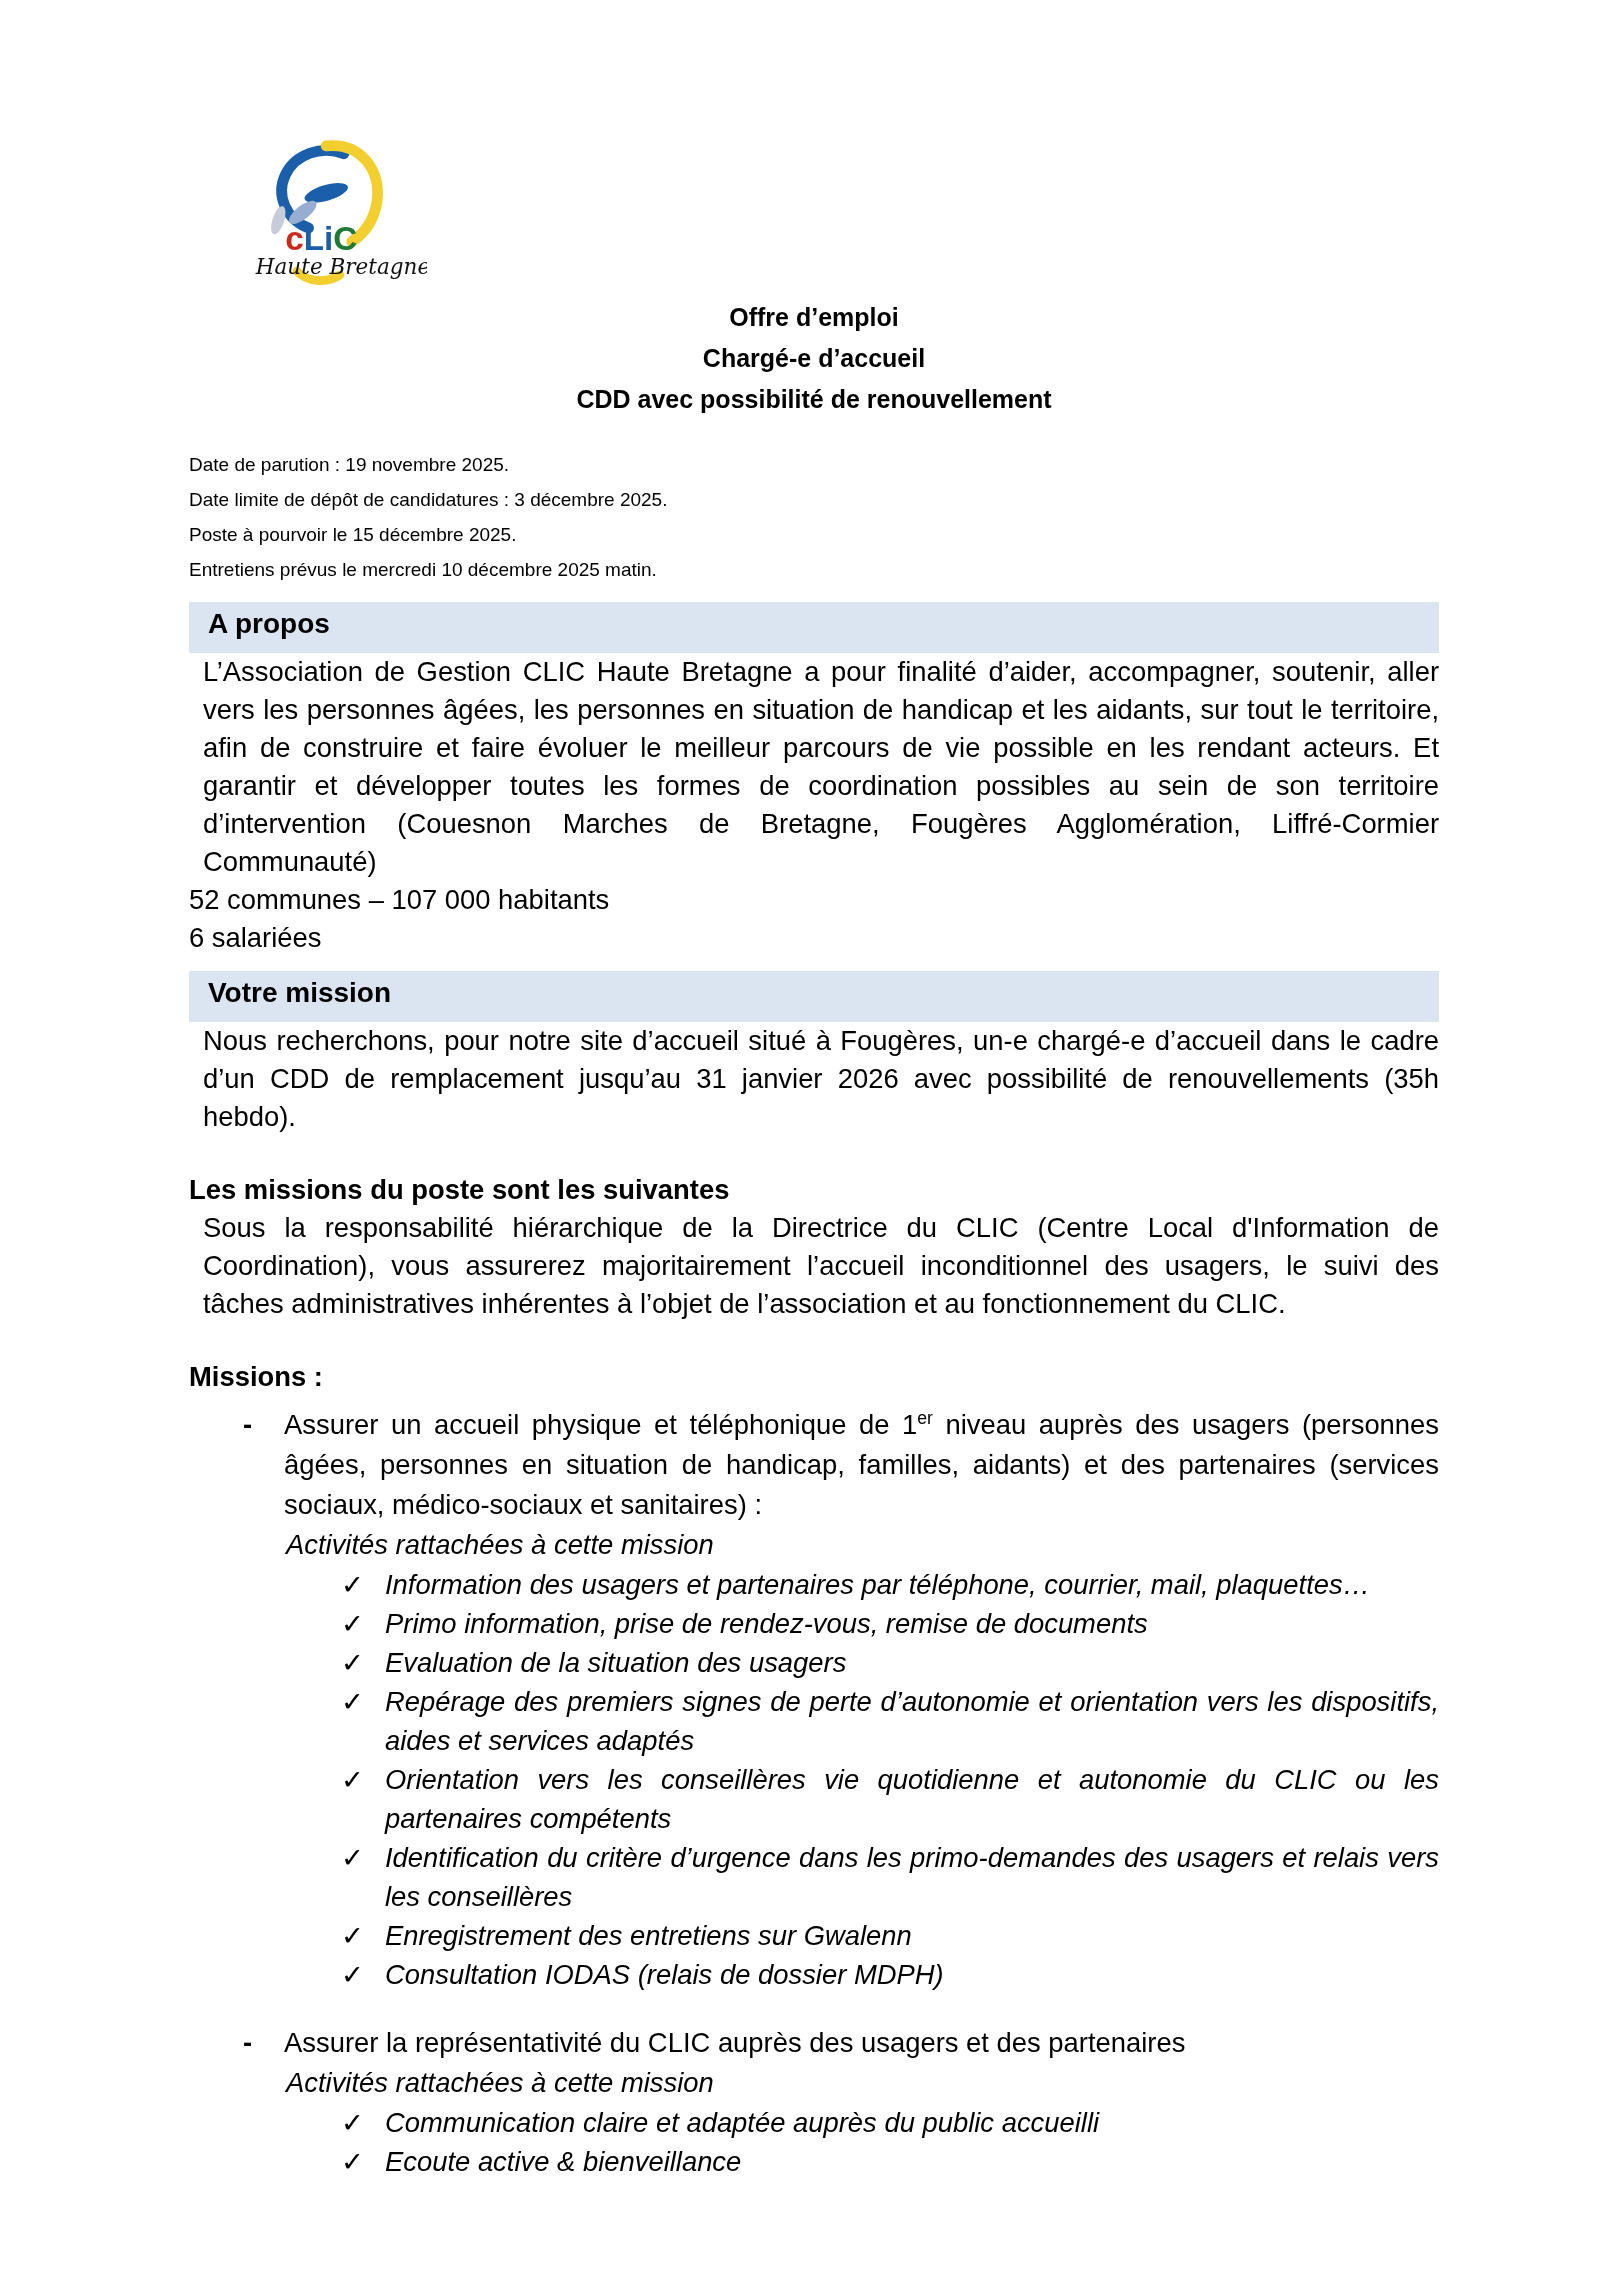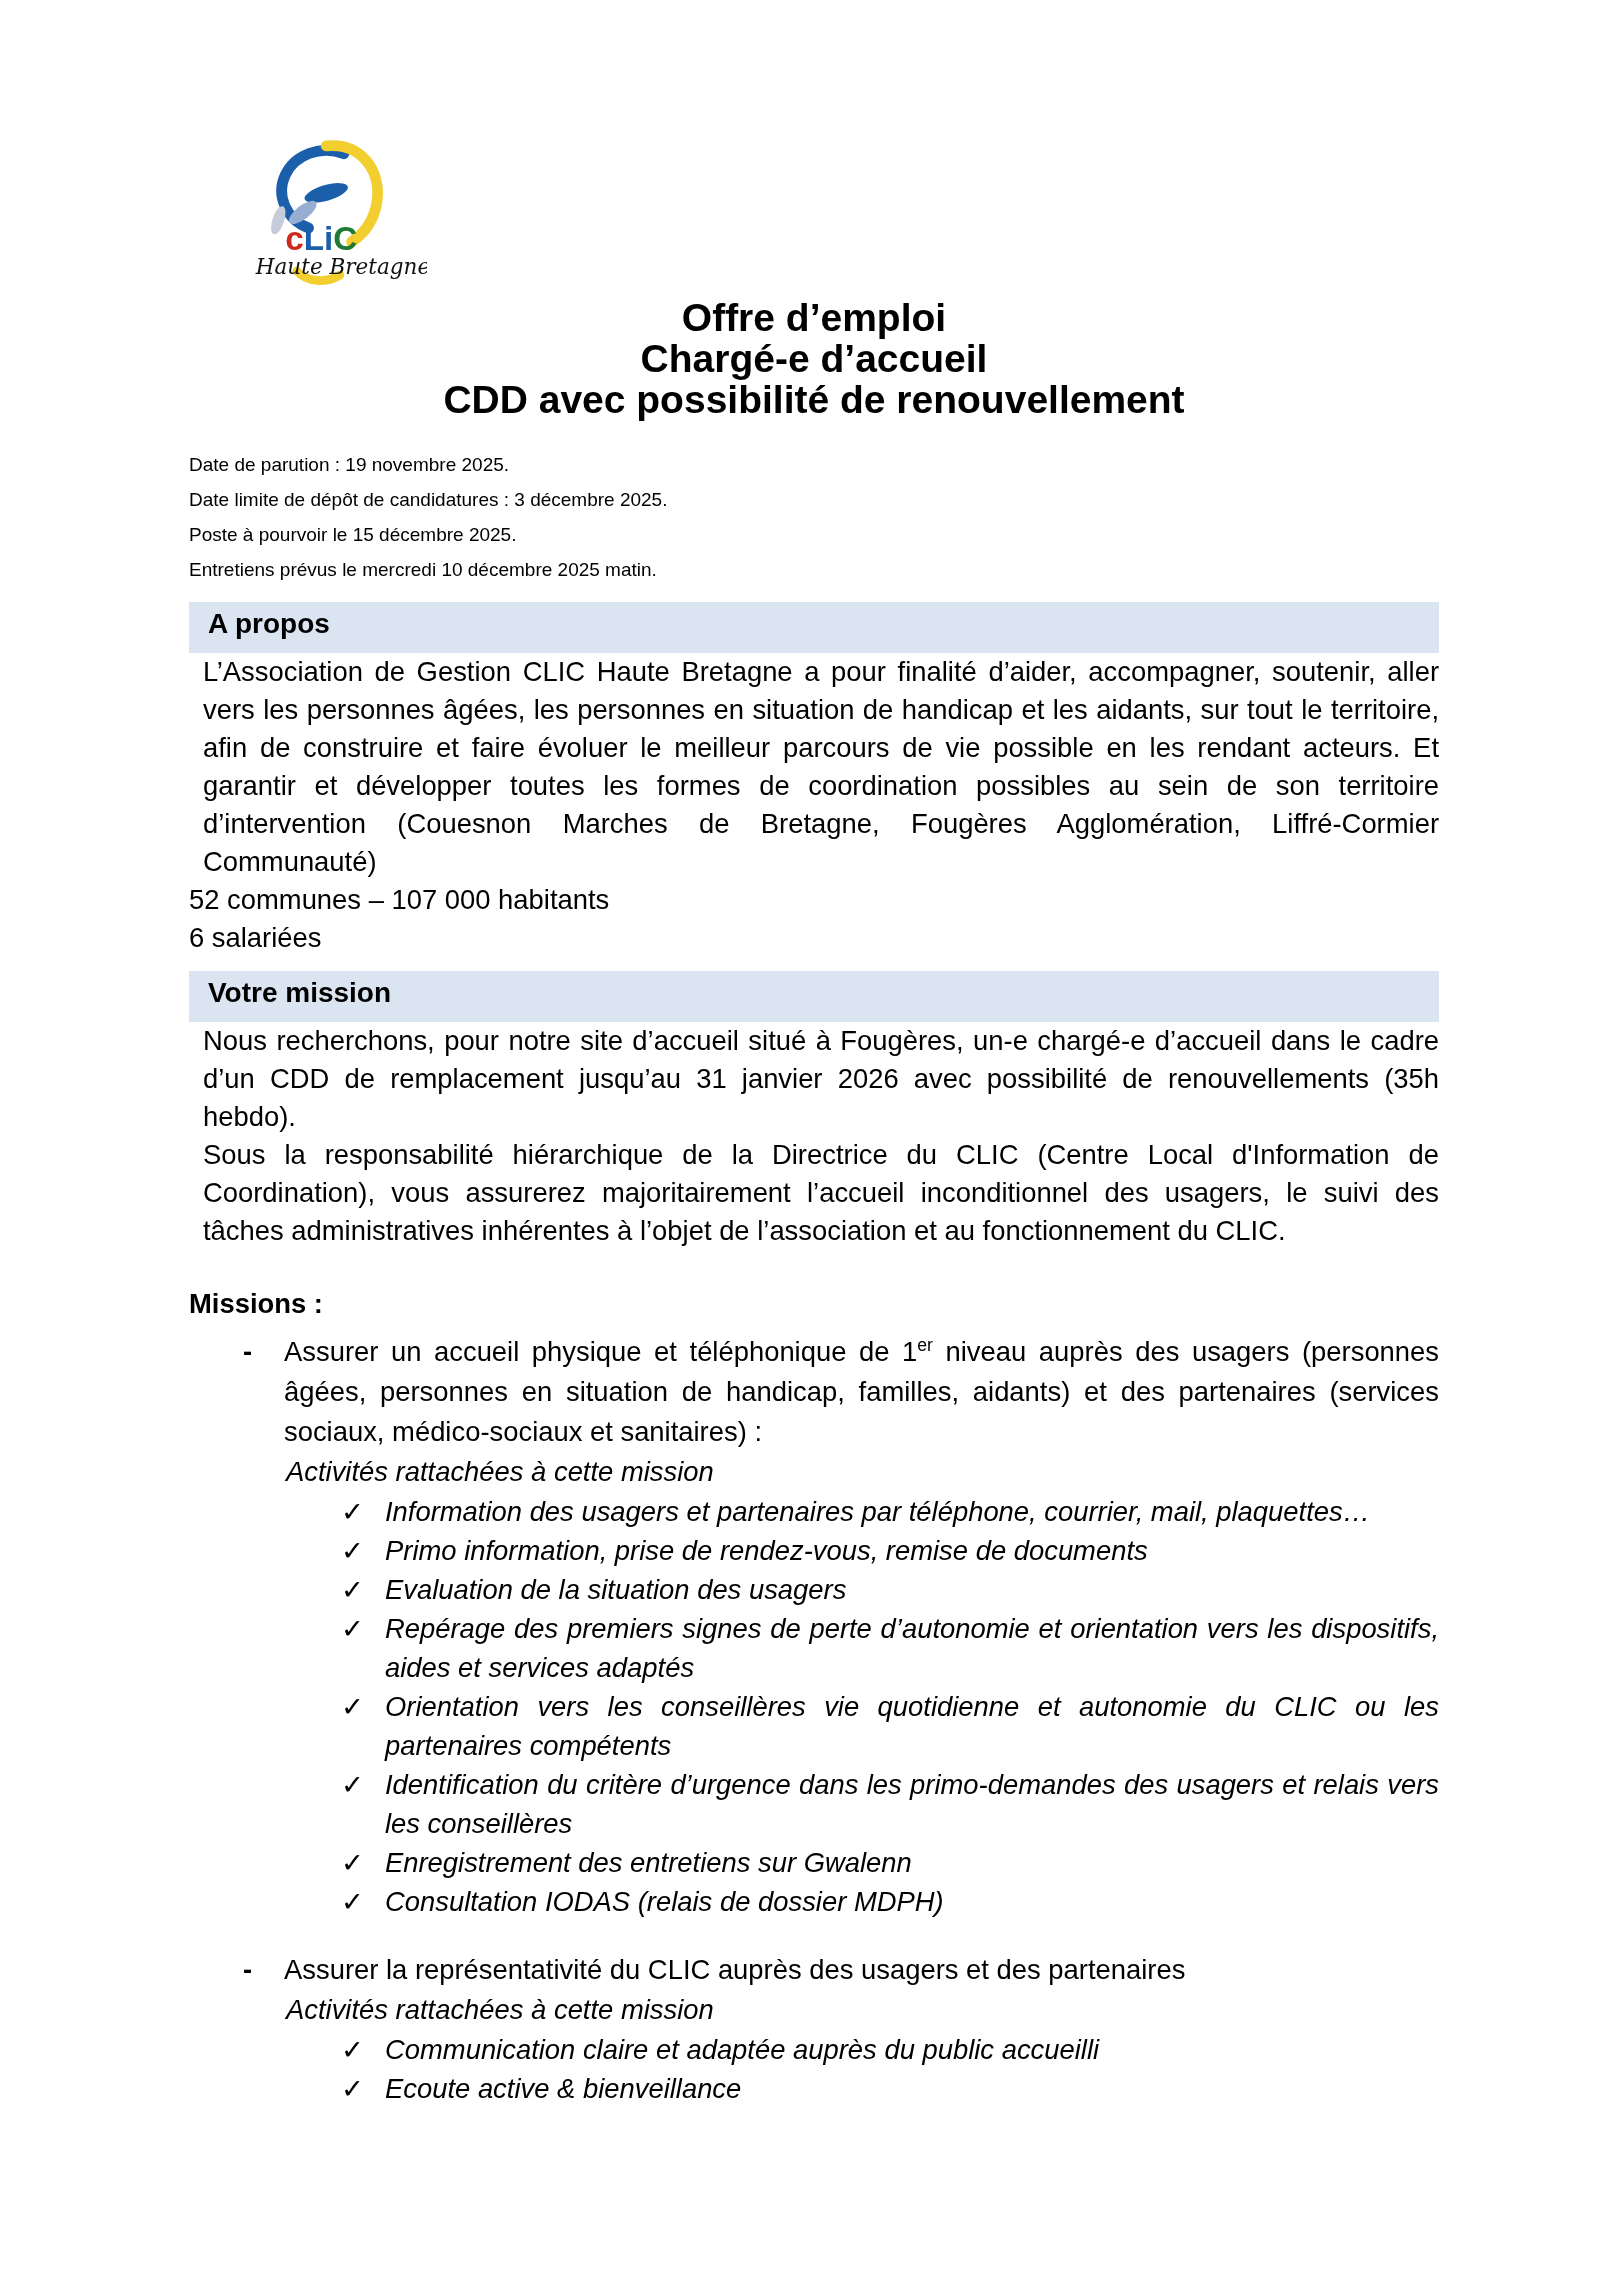--- a/index.html
+++ b/index.html
@@ -29,21 +29,21 @@
   .logo-wrap{
     margin:132px 0 0 57px;
     width:181px;height:155px;
   }
   .logo-wrap svg{display:block;}
   
   .title-block{
     margin-top:9.8px;
     text-align:center;
     font-weight:bold;
-    font-size:39px;
+    font-size:25px;
     line-height:41px;
   }
   
   .dates-block{
     margin-top:27px;
     font-size:19px;
     line-height:35px;
   }
   
   .section-bar{
@@ -150,20 +150,21 @@
   </div>
 
   <div class="section-bar">A propos</div>
   <div class="para">L’Association de Gestion CLIC Haute Bretagne a pour finalité d’aider, accompagner, soutenir, aller vers les personnes âgées, les personnes en situation de handicap et les aidants, sur tout le territoire, afin de construire et faire évoluer le meilleur parcours de vie possible en les rendant acteurs. Et garantir et développer toutes les formes de coordination possibles au sein de son territoire d’intervention (Couesnon Marches de Bretagne, Fougères Agglomération, Liffré-Cormier Communauté)</div>
   <div class="stat-line">52 communes – 107 000 habitants</div>
   <div class="stat-line">6 salariées</div>
 
   <div class="section-bar mission">Votre mission</div>
   <div class="para">Nous recherchons, pour notre site d’accueil situé à Fougères, un-e chargé-e d’accueil dans le cadre d’un CDD de remplacement jusqu’au 31 janvier 2026 avec possibilité de renouvellements (35h hebdo).</div>
 
+  <div class="sub-heading">Les missions du poste sont les suivantes</div>
   <div class="para">Sous la responsabilité hiérarchique de la Directrice du CLIC (Centre Local d'Information de Coordination), vous assurerez majoritairement l’accueil inconditionnel des usagers, le suivi des tâches administratives inhérentes à l’objet de l’association et au fonctionnement du CLIC.</div>
 
   <div class="sub-heading">Missions :</div>
 
   <div class="dash-item">
     <span class="dash-marker">-</span><span>Assurer un accueil physique et téléphonique de 1</span><sup>er</sup><span> niveau auprès des usagers (personnes âgées, personnes en situation de handicap, familles, aidants) et des partenaires (services sociaux, médico-sociaux et sanitaires) :</span>
   </div>
   <div class="activities-label">Activités rattachées à cette mission</div>
 
   <div class="task">

